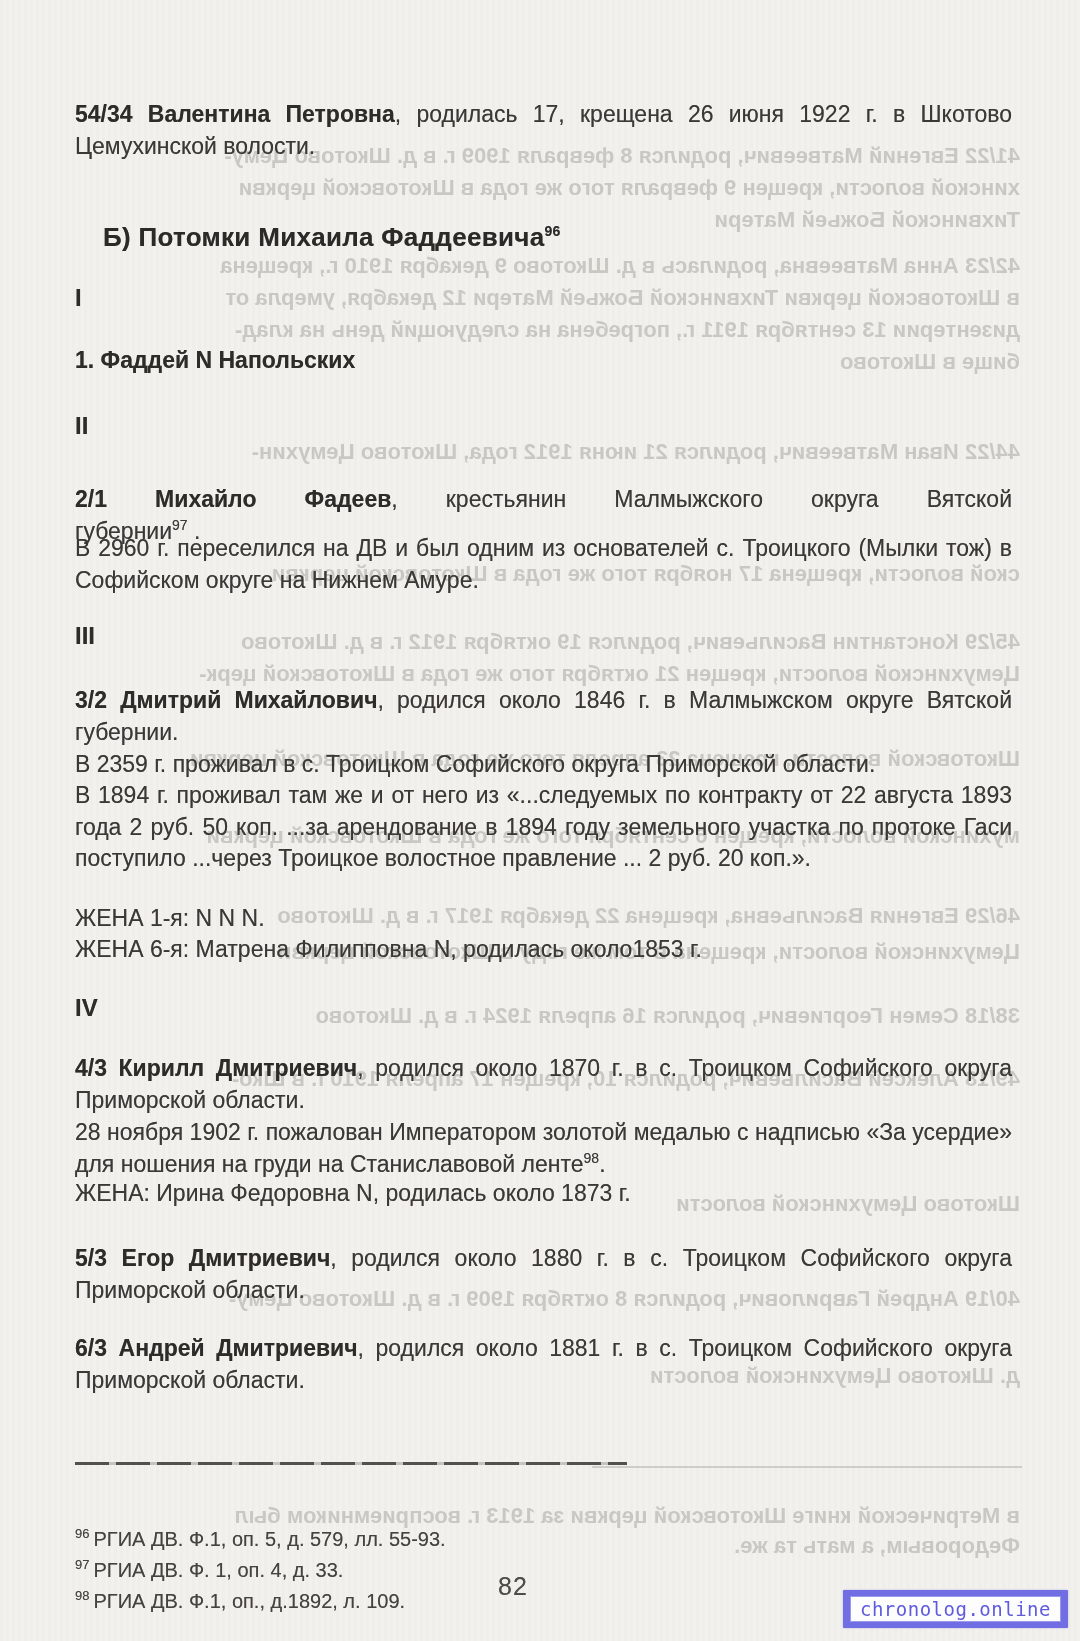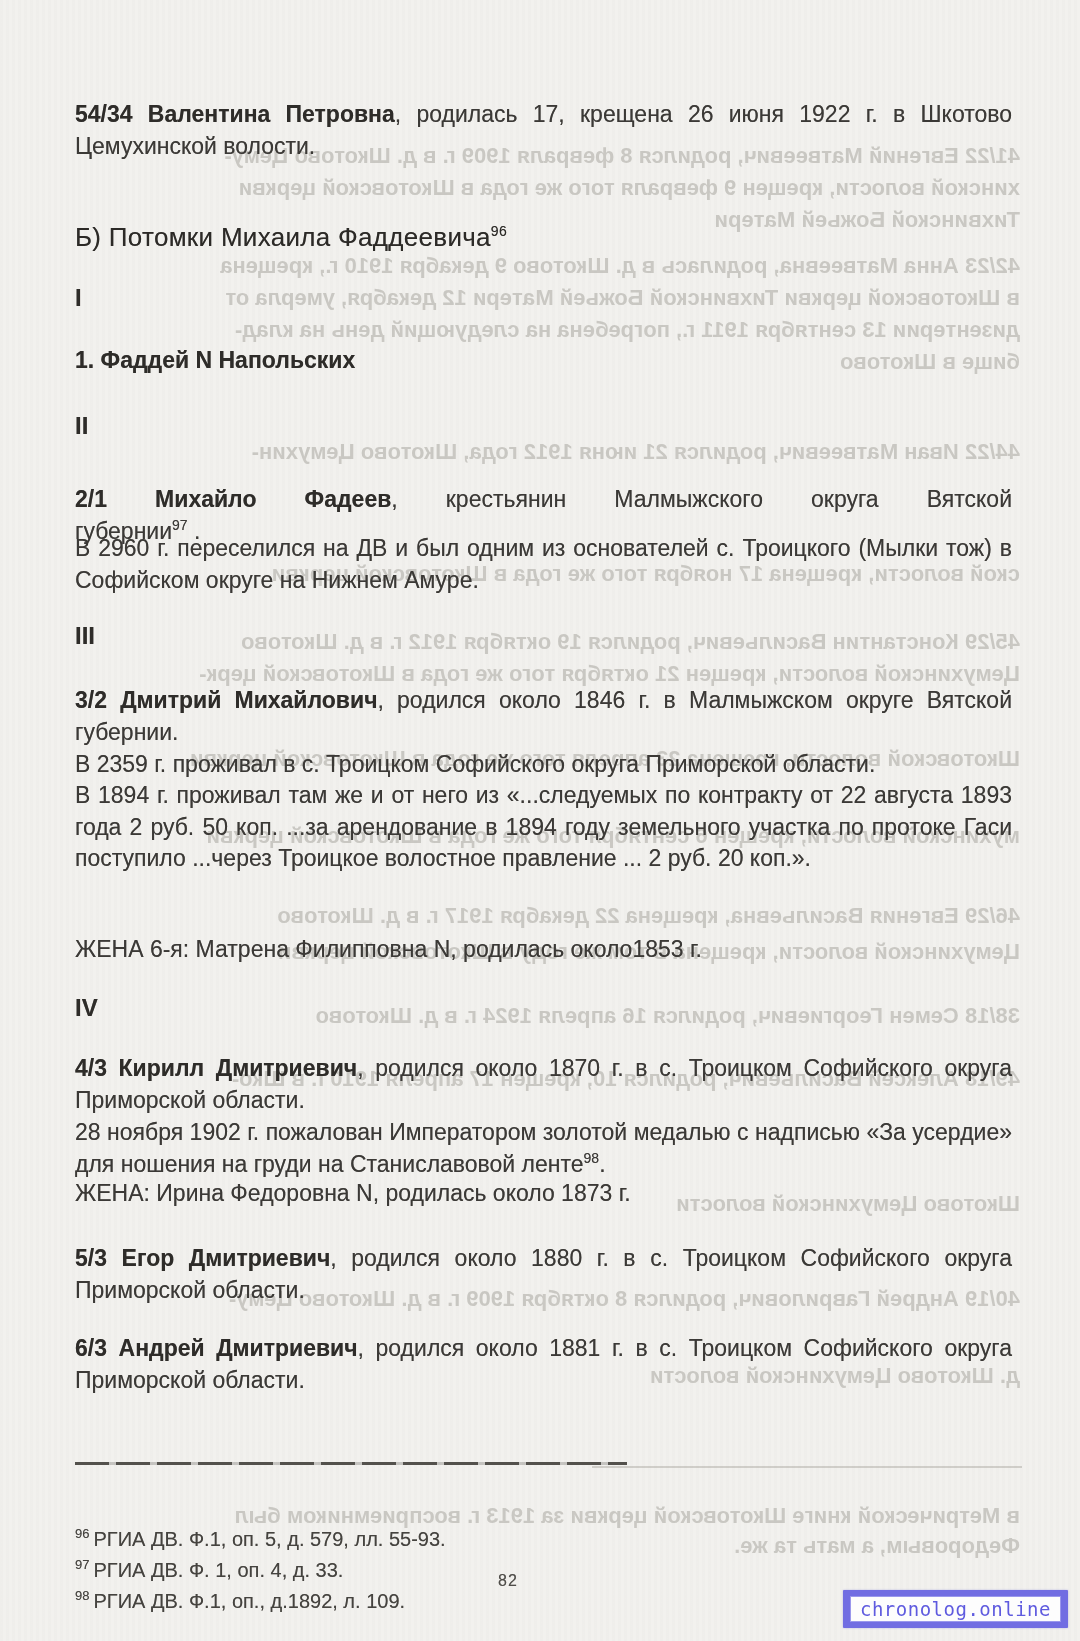--- a/index.html
+++ b/index.html
@@ -21,37 +21,37 @@
   }
   .para{
     position:absolute;left:75px;width:937px;
     font-size:23px;line-height:31.5px;
     text-align:justify;text-align-last:left;
     text-shadow:0 0 0.6px rgba(59,57,54,.55);
   }
   .b{font-weight:bold;color:#2e2c29;}
   sup{font-size:14px;line-height:0;vertical-align:super;}
   .roman{font-weight:bold;font-size:24px;color:#2e2c29;}
-  .hdr{font-size:26px;font-weight:normal;color:#2c2a27;letter-spacing:.3px;text-align:left;}
+  .hdr{font-size:26px;font-weight:bold;color:#2c2a27;letter-spacing:.3px;text-align:left;margin-left:28px;}
   .line{display:block;}
   .fj{text-align:justify;text-align-last:justify;margin-top:15px;}
   .fn-divider{
     position:absolute;left:75px;top:1462px;width:552px;height:3px;
     background:repeating-linear-gradient(90deg,#53514c 0 34px, rgba(83,81,76,.28) 34px 41px);
   }
   .bleed-divider{
     position:absolute;left:592px;top:1466px;width:430px;height:2px;
     background:rgba(152,150,142,.38);filter:blur(.5px);
   }
   .footnotes{position:absolute;left:75px;top:1484px;width:900px;font-size:20px;line-height:31px;margin-top:40px;}
   .footnotes sup{font-size:13px;margin-right:4px;}
   .fn{display:block;color:#45433f;text-shadow:0 0 .5px rgba(69,67,63,.5);}
   .page-number{
     position:absolute;left:498px;top:1572px;
-    font-size:16px;color:#4f4d49;letter-spacing:1px;
+    font-size:25px;color:#4f4d49;letter-spacing:1px;
     text-shadow:0 0 .5px rgba(79,77,73,.5);
   }
   .watermark{
     position:absolute;right:12px;top:1590px;
     background:#716de2;border-radius:1px;padding:6px 7px;
     box-shadow:0 0 2px rgba(90,86,210,.4);
   }
   .watermark .inner{
     display:block;background:#fdfdfd;border:1px solid #9a97ec;
     padding:1px 9px;
@@ -117,20 +117,21 @@
   <p class="para" style="top:510px">В 2960 г. переселился на ДВ и был одним из основателей с. Троицкого (Мылки тож) в Софийском округе на Нижнем Амуре.</p>
 
   <p class="para roman" style="top:596px">III</p>
 
   <p class="para" style="top:662px"><span class="b">3/2 Дмитрий Михайлович</span><span>, родился около 1846 г. в Малмыжском округе Вятской губернии.</span></p>
 
   <p class="para" style="top:726px">В 2359 г. проживал в с. Троицком Софийского округа Приморской области.</p>
 
   <p class="para" style="top:757px">В 1894 г. проживал там же и от него из «...следуемых по контракту от 22 августа 1893 года 2 руб. 50 коп. ...за арендование в 1894 году земельного участка по протоке Гаси поступило ...через Троицкое волостное правление ... 2 руб. 20 коп.».</p>
 
+  <p class="para" style="top:880px">ЖЕНА 1-я: N N N.</p>
 
   <p class="para" style="top:911px">ЖЕНА 6-я: Матрена Филипповна N, родилась около1853 г.</p>
 
   <p class="para roman" style="top:968px">IV</p>
 
   <p class="para" style="top:1030px"><span class="b">4/3 Кирилл Дмитриевич</span><span>, родился около 1870 г. в с. Троицком Софийского округа Приморской области.</span></p>
 
   <p class="para" style="top:1094px"><span>28 ноября 1902 г. пожалован Императором золотой медалью с надписью «За усердие» для ношения на груди на Станиславовой ленте</span><sup>98</sup><span>.</span></p>
 
   <p class="para" style="top:1155px">ЖЕНА: Ирина Федоровна N, родилась около 1873 г.</p>

